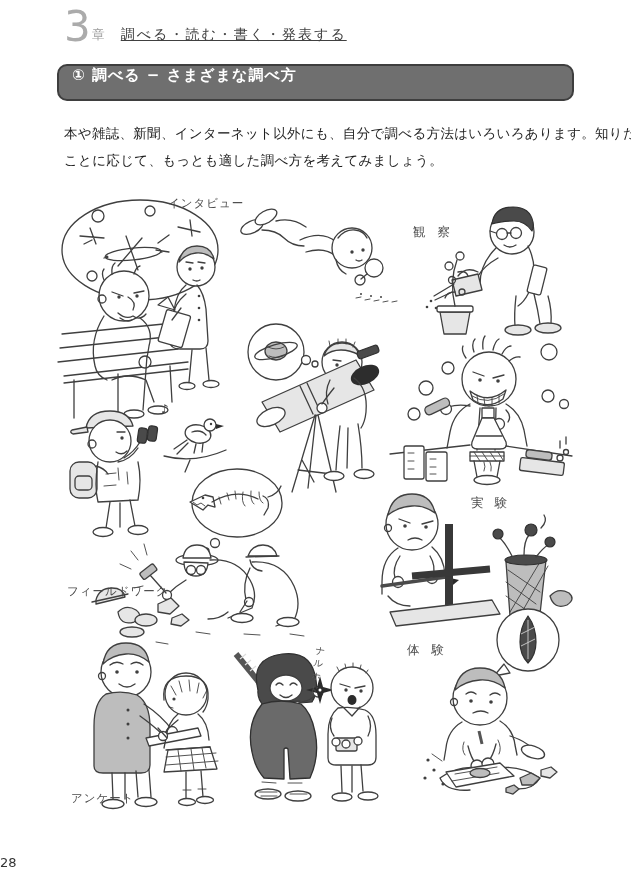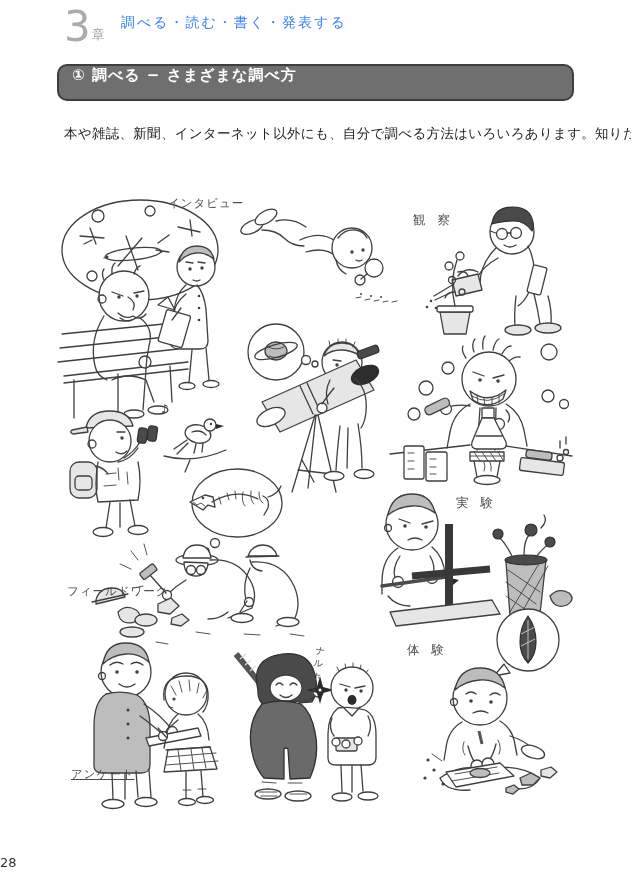--- a/index.html
+++ b/index.html
@@ -4,21 +4,21 @@
 <style>
   html,body{margin:0;padding:0;}
   body{
     width:631px;height:889px;position:relative;background:#ffffff;
     font-family:"DejaVu Sans",sans-serif;overflow:hidden;color:#222;
   }
   
   .chapter-header{position:absolute;left:64px;top:8px;display:flex;align-items:flex-end;color:#9e9e9e;}
   .chapter-num{font-size:42px;line-height:0.92;color:#ababab;font-weight:400;}
   .chapter-unit{font-size:13px;color:#9e9e9e;margin:0 16px 3px 1px;}
-  .chapter-title{font-size:14px;color:#3b82f6;letter-spacing:2px;margin-bottom:15px;}
+  .chapter-title{font-size:14px;color:#404040;letter-spacing:2px;margin-bottom:3px;text-decoration:underline;}
   
   .section-bar{
     position:absolute;left:57px;top:64px;width:517px;height:37px;box-sizing:border-box;
     background:#6f6f6f;border:2px solid #3e3e3e;border-radius:10px;
     display:flex;align-items:flex-start;padding-left:13px;
   }
   .section-title{color:#ffffff;font-weight:bold;font-size:15px;letter-spacing:1px;}
   
   .intro{position:absolute;left:64px;top:120px;width:515px;font-size:13.5px;color:#1f1f1f;}
   .intro div{line-height:27px;letter-spacing:0.3px;white-space:nowrap;}
@@ -54,20 +54,21 @@
     <span class="chapter-unit">章</span>
     <span class="chapter-title">調べる・読む・書く・発表する</span>
   </div>
 
   <div class="section-bar">
     <span class="section-title">① 調べる − さまざまな調べ方</span>
   </div>
 
   <div class="intro">
     <div>本や雑誌、新聞、インターネット以外にも、自分で調べる方法はいろいろあります。知りたい</div>
+    <div>ことに応じて、もっとも適した調べ方を考えてみましょう。</div>
   </div>
 
   <div class="illustration">
     <svg width="631" height="889" viewBox="0 0 631 889" aria-hidden="true">
 
       <g>
         <ellipse class="fw" cx="140" cy="250" rx="78" ry="50"></ellipse>
         <path class="fw" d="M168 297 l7 13 -17 -5 z"></path>
         <path class="ln" d="M104 258 q30 -9 58 -6"></path>
         <ellipse class="fw" cx="133" cy="254" rx="28" ry="6" transform="rotate(-6 133 254)"></ellipse>
@@ -467,24 +468,24 @@
           <circle class="dot" cx="443" cy="784" r="1.6"></circle>
         <path class="fm" d="M520 778 l11 -5 9 5 -7 7 -11 0 z"></path>
         <path class="fl" d="M541 770 l10 -3 6 5 -7 6 -9 -2 z"></path>
         <path class="fm" d="M506 788 l8 -3 5 4 -6 5 -7 -2 z"></path>
         <path class="ln thin" d="M432 754 l10 7"></path>
       </g>
     </svg>
 
     
     <span class="illo-label" style="left:168px;top:196px;">インタビュー</span>
-    <span class="illo-label kanji" style="left:413px;top:212px;">観 察</span>
+    <span class="illo-label kanji" style="left:413px;top:224px;">観 察</span>
     <span class="illo-label" style="left:67px;top:552px;margin-top:32px;">フィールドワーク</span>
-    <span class="illo-label kanji" style="left:456px;top:495px;">実 験</span>
+    <span class="illo-label kanji" style="left:471px;top:495px;font-family:Liberation Serif, serif;">実 験</span>
     <span class="illo-label kanji" style="left:407px;top:642px;text-align:center;">体 験</span>
-    <span class="illo-label" style="left:71px;top:767px;text-decoration:underline;">アンケート</span>
+    <span class="illo-label" style="left:71px;top:791px;">アンケート</span>
     <span class="naruhodo" style="left:311px;top:640px;">ナルホド</span>
     <span class="music-note" style="left:161px;top:402px;">♪</span>
   </div>
 
   <div class="page-number">28</div>
 
 </div>
 
 </body></html>

